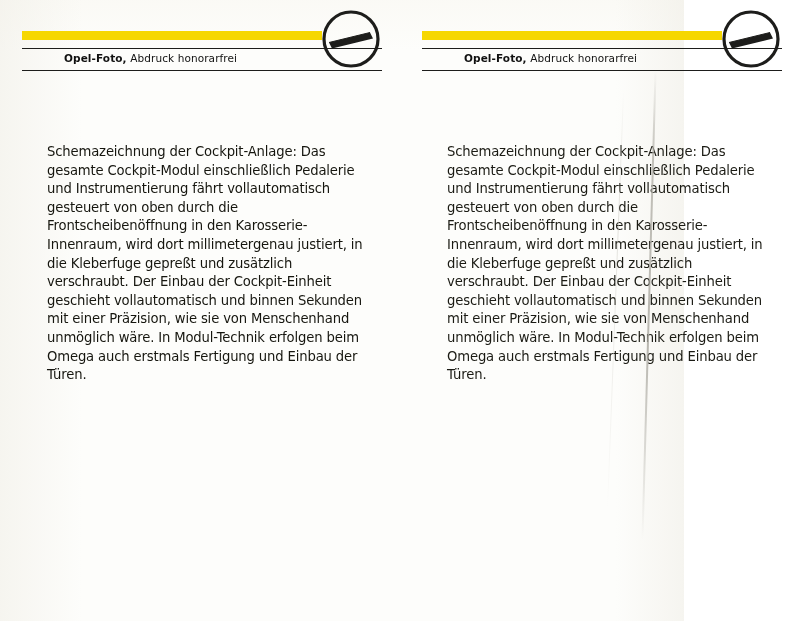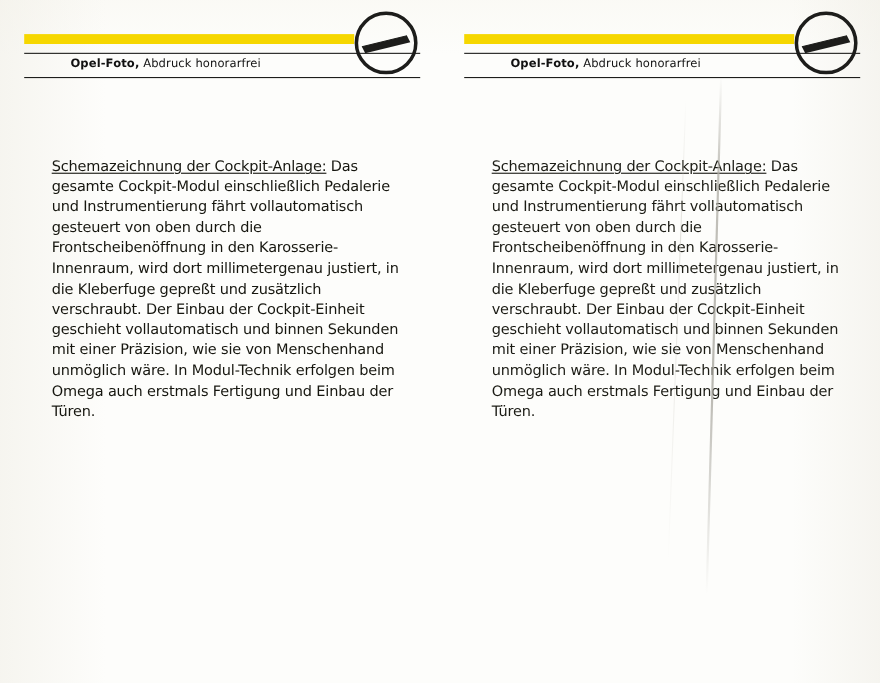--- a/index.html
+++ b/index.html
@@ -8,21 +8,21 @@
   }
   body {
     width: 800px;
     height: 621px;
     background: #ffffff;
     font-family: "DejaVu Sans", sans-serif;
     overflow: hidden;
   }
   .page {
     position: relative;
-    width: 800px;
+    width: 684px;
     height: 621px;
     background: #fdfdfb;
     box-sizing: border-box;
   }
   
   .paper-tint {
     position: absolute;
     inset: 0;
     background:
       linear-gradient(90deg, rgba(240,238,230,0.55) 0%, rgba(255,255,255,0) 12%),
@@ -117,21 +117,20 @@
     top: 143px;
     left: 47px;
     width: 330px;
     font-family: "DejaVu Sans", sans-serif;
     font-size: 13.2px;
     line-height: 18.6px;
     color: #16160f;
     letter-spacing: -0.15px;
   }
   .caption .lead {
-    text-decoration: underline;
     text-underline-offset: 2px;
   }
   .half-right .caption { left: 47px; }
 
   
   .half-right .caption { color: #1b1b14; }
 </style>
 </head>
 <body>
 

